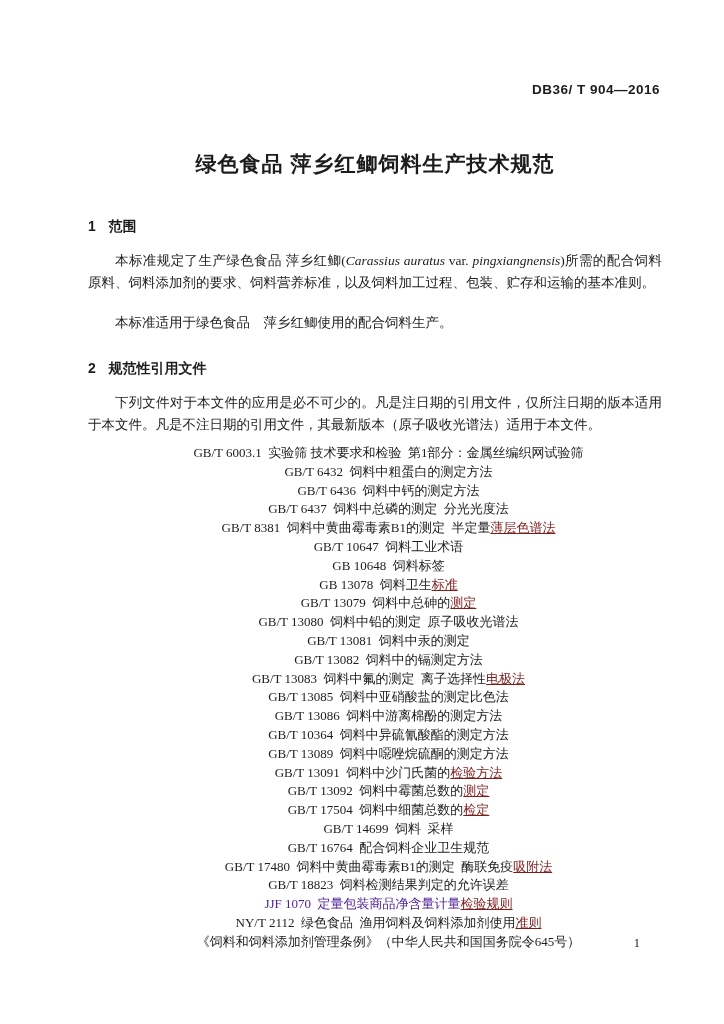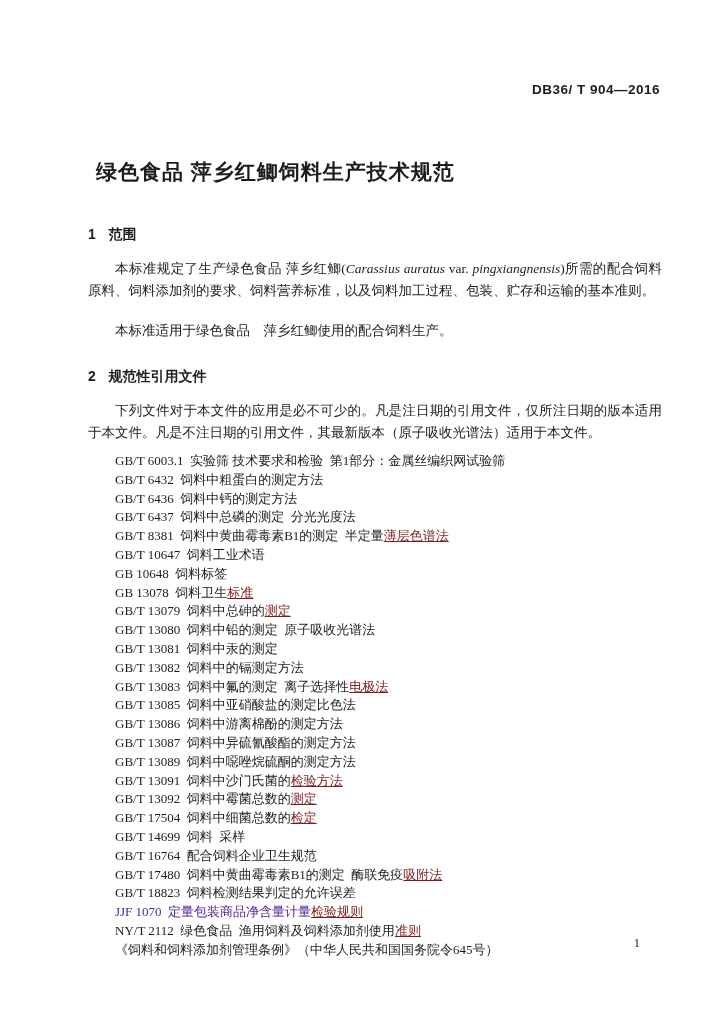--- a/index.html
+++ b/index.html
@@ -24,22 +24,22 @@
     position: absolute;
     top: 82px;
     right: 64px;
     font-family: "Liberation Sans", "DejaVu Sans", sans-serif;
     font-weight: 700;
     font-size: 13.5px;
     letter-spacing: 0.5px;
   }
   .title {
     padding-top: 150px;
-    margin: 8px;
-    text-align: left;
+    margin: 0;
+    text-align: center;
     font-family: "Liberation Sans", "DejaVu Sans", sans-serif;
     font-weight: 700;
     font-size: 21px;
     letter-spacing: 1px;
   }
   .sec-heading {
     margin: 40px 0 0 0;
     font-family: "Liberation Sans", "DejaVu Sans", sans-serif;
     font-weight: 700;
     font-size: 14px;
@@ -56,20 +56,21 @@
   .para.follow { margin-top: 18px; }
   .latin { font-style: italic; }
   .refs {
     margin-top: 8px;
     padding-left: 27px;
   }
   .ref {
     font-size: 13px;
     line-height: 18.8px;
     white-space: pre-wrap;
+    text-align: center;
   }
   .ref-link {
     color: #7f1d1d;
     text-decoration: underline;
     cursor: pointer;
   }
   .muted { color: #4c1d95; }
   .page-number {
     position: absolute;
     top: 936px;
@@ -107,21 +108,21 @@
       <div class="ref"><span>GB/T 10647  饲料工业术语</span></div>
       <div class="ref"><span>GB 10648  饲料标签</span></div>
       <div class="ref"><span>GB 13078  饲料卫生</span><a class="ref-link">标准</a></div>
       <div class="ref"><span>GB/T 13079  饲料中总砷的</span><a class="ref-link">测定</a></div>
       <div class="ref"><span>GB/T 13080  饲料中铅的测定  原子吸收光谱法</span></div>
       <div class="ref"><span>GB/T 13081  饲料中汞的测定</span></div>
       <div class="ref"><span>GB/T 13082  饲料中的镉测定方法</span></div>
       <div class="ref"><span>GB/T 13083  饲料中氟的测定  离子选择性</span><a class="ref-link">电极法</a></div>
       <div class="ref"><span>GB/T 13085  饲料中亚硝酸盐的测定比色法</span></div>
       <div class="ref"><span>GB/T 13086  饲料中游离棉酚的测定方法</span></div>
-      <div class="ref"><span>GB/T 13087  饲料中异硫氰酸酯的测定方法</span></div>
+      <div class="ref"><span>GB/T 10364  饲料中异硫氰酸酯的测定方法</span></div>
       <div class="ref"><span>GB/T 13089  饲料中噁唑烷硫酮的测定方法</span></div>
       <div class="ref"><span>GB/T 13091  饲料中沙门氏菌的</span><a class="ref-link">检验方法</a></div>
       <div class="ref"><span>GB/T 13092  饲料中霉菌总数的</span><a class="ref-link">测定</a></div>
       <div class="ref"><span>GB/T 17504  饲料中细菌总数的</span><a class="ref-link">检定</a></div>
       <div class="ref"><span>GB/T 14699  饲料  采样</span></div>
       <div class="ref"><span>GB/T 16764  配合饲料企业卫生规范</span></div>
       <div class="ref"><span>GB/T 17480  饲料中黄曲霉毒素B1的测定  酶联免疫</span><a class="ref-link">吸附法</a></div>
       <div class="ref"><span>GB/T 18823  饲料检测结果判定的允许误差</span></div>
       <div class="ref"><span class="muted">JJF 1070  定量包装商品净含量计量</span><a class="ref-link">检验规则</a></div>
       <div class="ref"><span>NY/T 2112  绿色食品  渔用饲料及饲料添加剂使用</span><a class="ref-link">准则</a></div>

